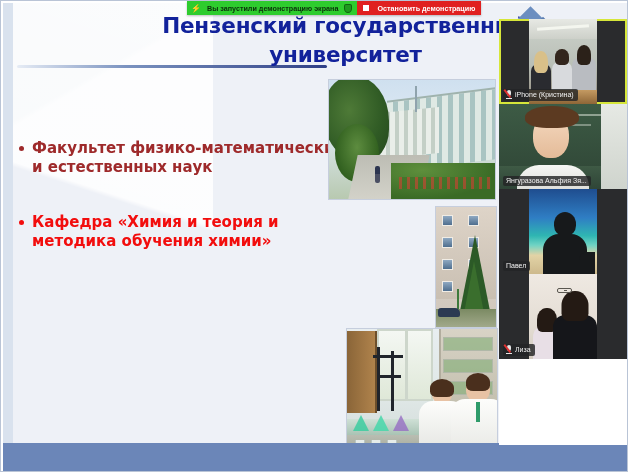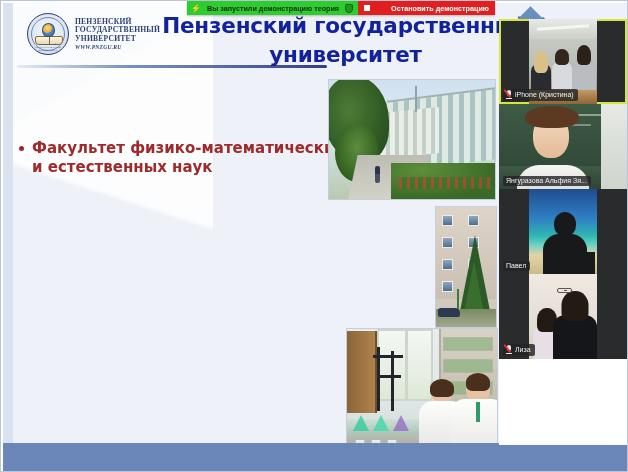--- a/index.html
+++ b/index.html
@@ -363,21 +363,21 @@
   #share-bar .lightning { font-size: 8px; color: #143c14; }
   #share-bar .shield {
     width: 8px; height: 9px;
     background: #1e9a1e;
     border-radius: 2px 2px 50% 50%;
     border: 1px solid #116611;
   }
   #share-bar .stop-btn {
     background: #e02020;
     color: #ffffff; font-weight: 700;
-    display: flex; align-items: center; gap: 21px;
+    display: flex; align-items: center; gap: 8px;
     padding: 0 6px;
     cursor: pointer;
   }
   #share-bar .stop-square {
     width: 6px; height: 6px; background: #ffffff;
   }
 
   
   #zoom-panel {
     position: absolute; right: 0; top: 18px;
@@ -501,44 +501,34 @@
 </head>
 <body>
 
 <div id="screen">
 
   <div id="slide">
     <div class="wedge-tl"></div>
     <div class="wedge-bl"></div>
     <div class="left-band"></div>
 
-    <div class="logo-block">
-      <div class="logo-seal">
-        <div class="inner-ring"></div>
-        <div class="book"></div>
-        <div class="globe"></div>
-        <div class="seal-text">ПЕНЗЕНСКИЙ ГОСУДАРСТВЕННЫЙ УНИВЕРСИТЕТ</div>
-      </div>
-      <div class="logo-text">
-        <span class="l1">Пензенский</span>
-        <span class="l2">Государственный</span>
-        <span class="l3">Университет</span>
-        <span class="url">WWW.PNZGU.RU</span>
-      </div>
-    </div>
     <div class="header-rule"></div>
 
     <div class="slide-title">Пензенский государственный университет</div>
     <div class="title-diamond"></div>
     <div class="title-diamond d2"></div>
 
     <div class="bullets">
       <div class="bullet" id="bullet-2">
         <span class="dot"></span>
         <span class="txt">Факультет физико-математических и естественных наук</span>
+      </div>
+      <div class="bullet" id="bullet-3">
+        <span class="dot"></span>
+        <span class="txt">Кафедра «Химия  и теория и методика обучения химии»</span>
       </div>
     </div>
 
     <div class="photo" id="photo-campus">
       <div class="bldg"></div>
         <div class="bldg2"></div>
       <div class="mast"></div>
       <div class="tree-l"></div>
         <div class="tree-l2"></div>
       <div class="path"></div>
@@ -682,21 +672,21 @@
         </span>
         <span>Лиза</span>
       </div>
     </div>
   </div>
   <div id="zoom-white"></div>
 
   <div id="share-bar">
     <div class="green">
       <span class="lightning">⚡</span>
-      <span>Вы запустили демонстрацию теория</span>
+      <span>Вы запустили демонстрацию экрана</span>
       <span class="shield"></span>
     </div>
     <div class="stop-btn">
       <span class="stop-square"></span>
       <span>Остановить демонстрацию</span>
     </div>
   </div>
 
 </div>
 

